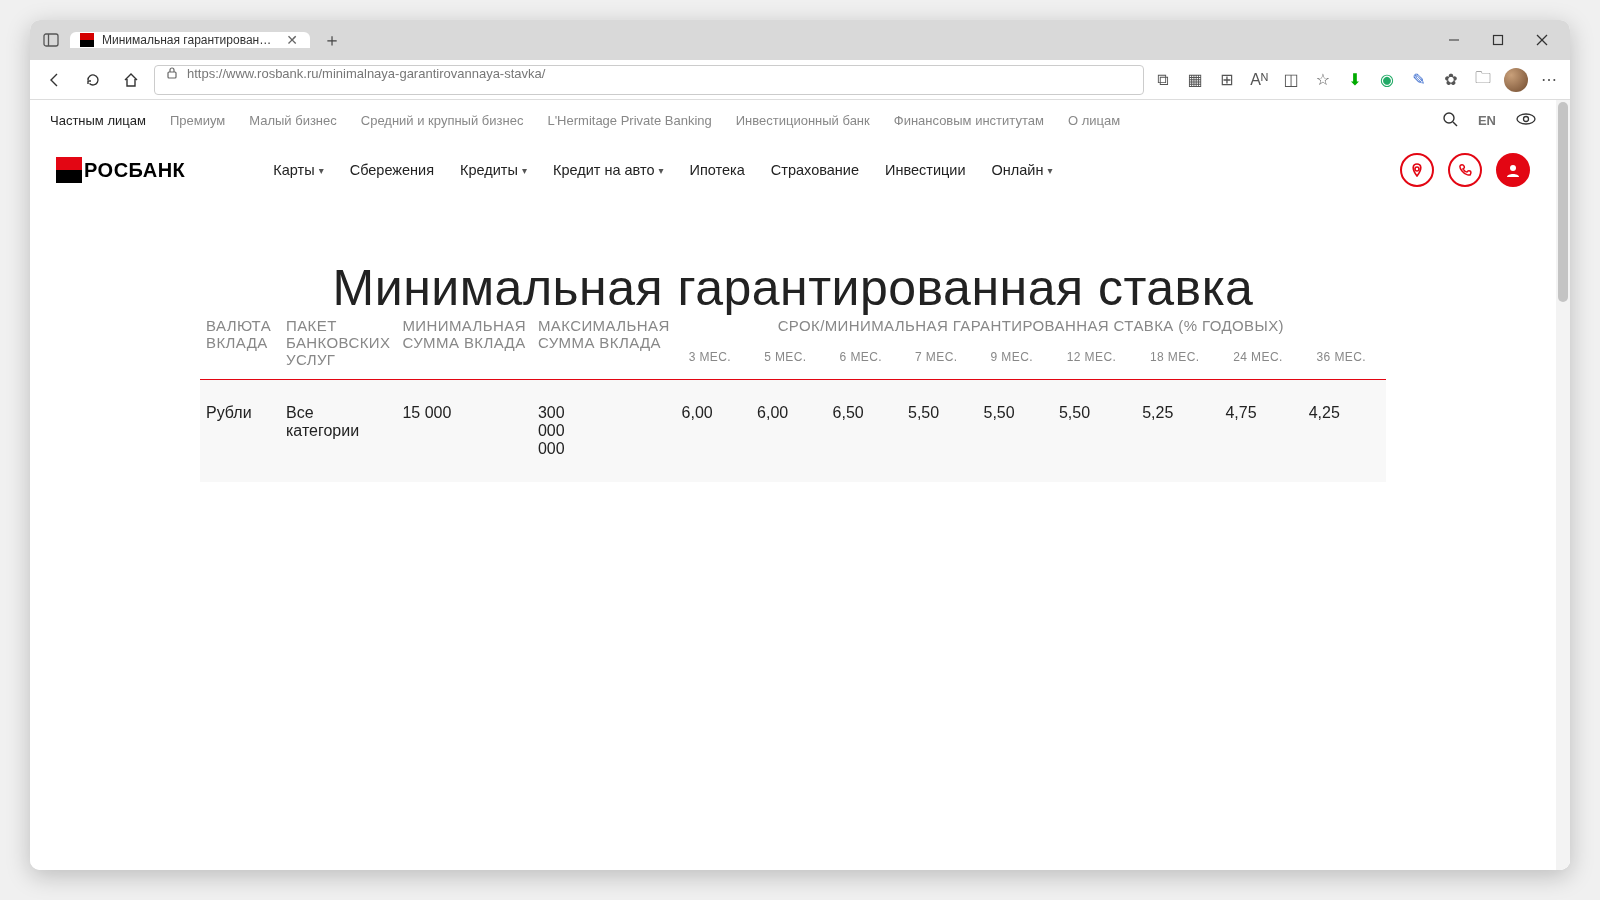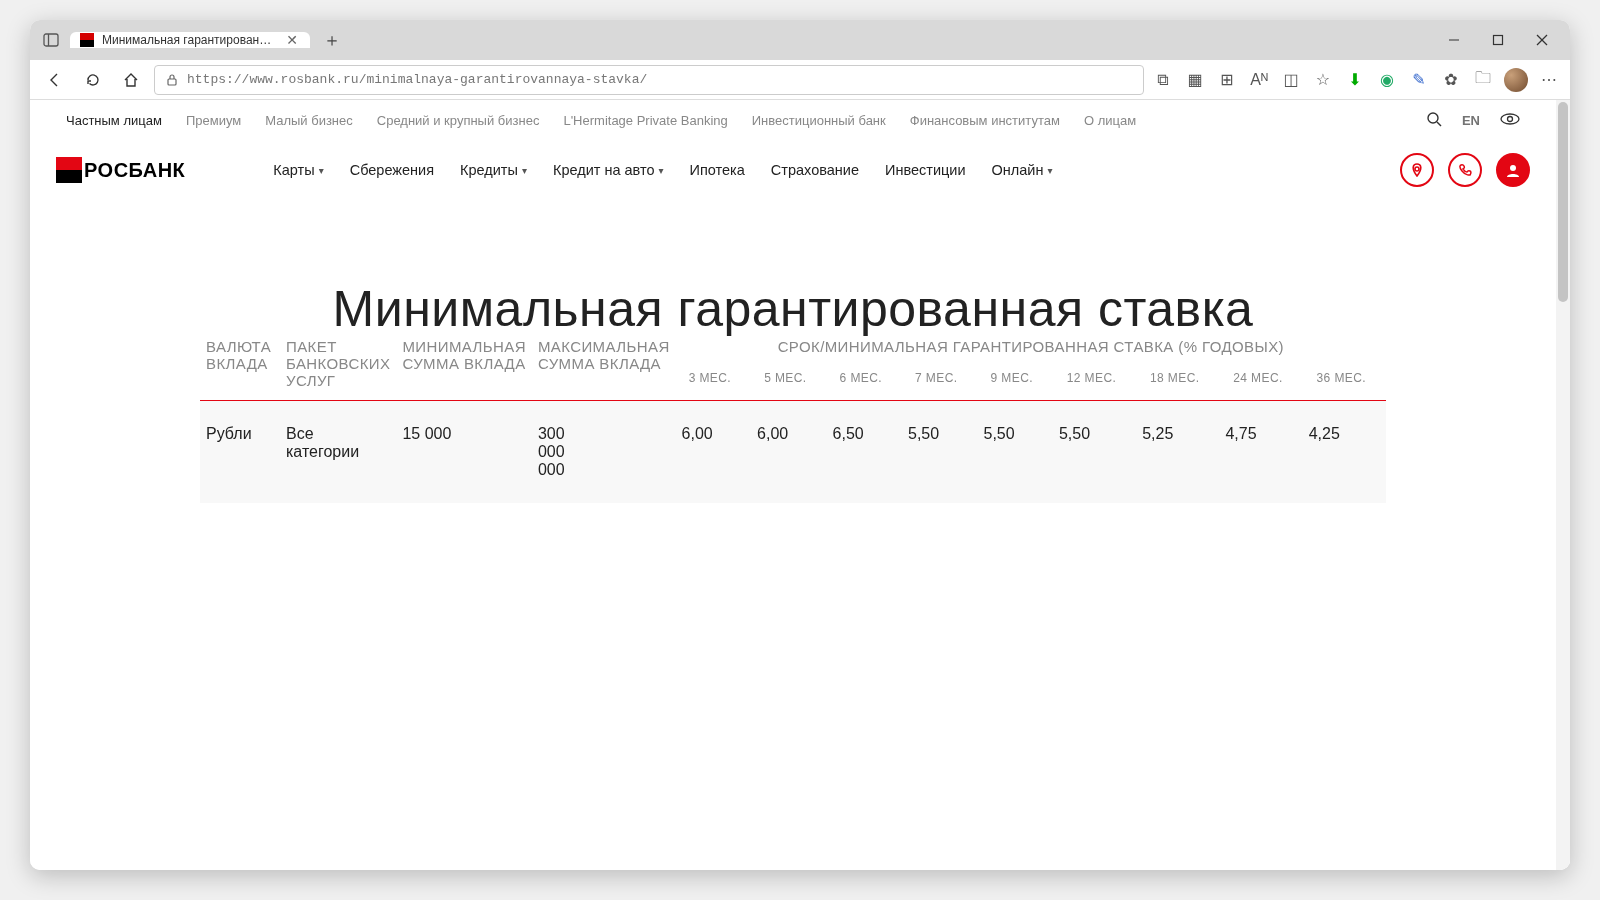--- a/index.html
+++ b/index.html
@@ -98,27 +98,26 @@
     display: flex; align-items: center; justify-content: center;
     color: #555;
     border-radius: 4px;
   }
   .addr {
     flex: 1;
     height: 30px;
     border: 1px solid #ccc;
     border-radius: 4px;
     display: flex;
-    align-items: center;
+    align-items: flex-start;
     padding: 0 10px;
     gap: 8px;
     font-size: 13px;
     color: #555;
     background: #fff;
-    font-family: Liberation Mono, monospace;
   }
   .addr .url-text { color: #777; }
   .ext-icons {
     display: flex;
     gap: 10px;
     align-items: center;
   }
   .ext-icon {
     width: 22px; height: 22px;
     display: flex; align-items: center; justify-content: center;
@@ -150,21 +149,21 @@
     right: 2px; top: 2px;
     width: 10px;
     height: 200px;
     background: #c4c4c4;
     border-radius: 5px;
   }
   .topnav {
     height: 40px;
     display: flex;
     align-items: center;
-    padding: 0 36px;
+    padding: 0 20px;
     gap: 24px;
     font-size: 13px;
     color: #888;
     border-bottom: 0;
   }
   .topnav .active { color: #222; font-weight: 500; }
   .topnav .spacer { flex: 1; }
   .topnav .util {
     display: flex; align-items: center; gap: 20px;
     color: #737373;
@@ -213,21 +212,21 @@
   .circ-icon.filled {
     background: #e30613;
     color: #fff;
     border-color: #e30613;
   }
   .page-title {
     text-align: center;
     font-size: 50px;
     font-weight: 400;
     color: #222;
-    margin-top: 80px;
+    margin-top: 59px;
     letter-spacing: 0.5px;
   }
   .section-title {
     font-size: 24px;
     color: #333;
     margin: 90px 0 50px 360px;
   }
   .table-wrap {
     margin: 0 170px 40px 170px;
   }

